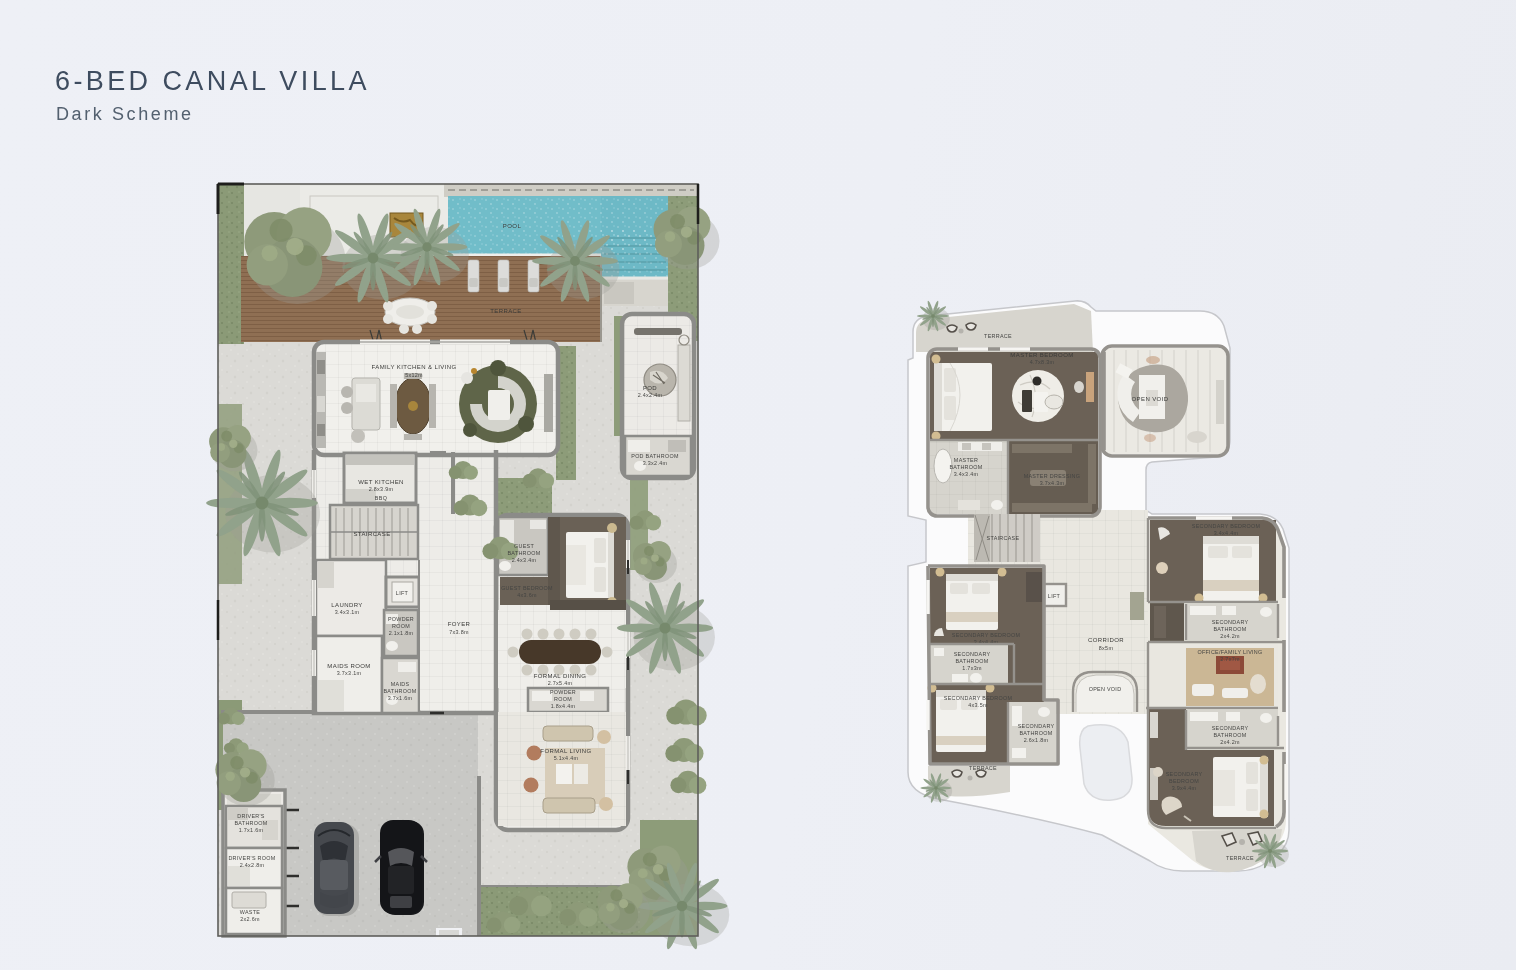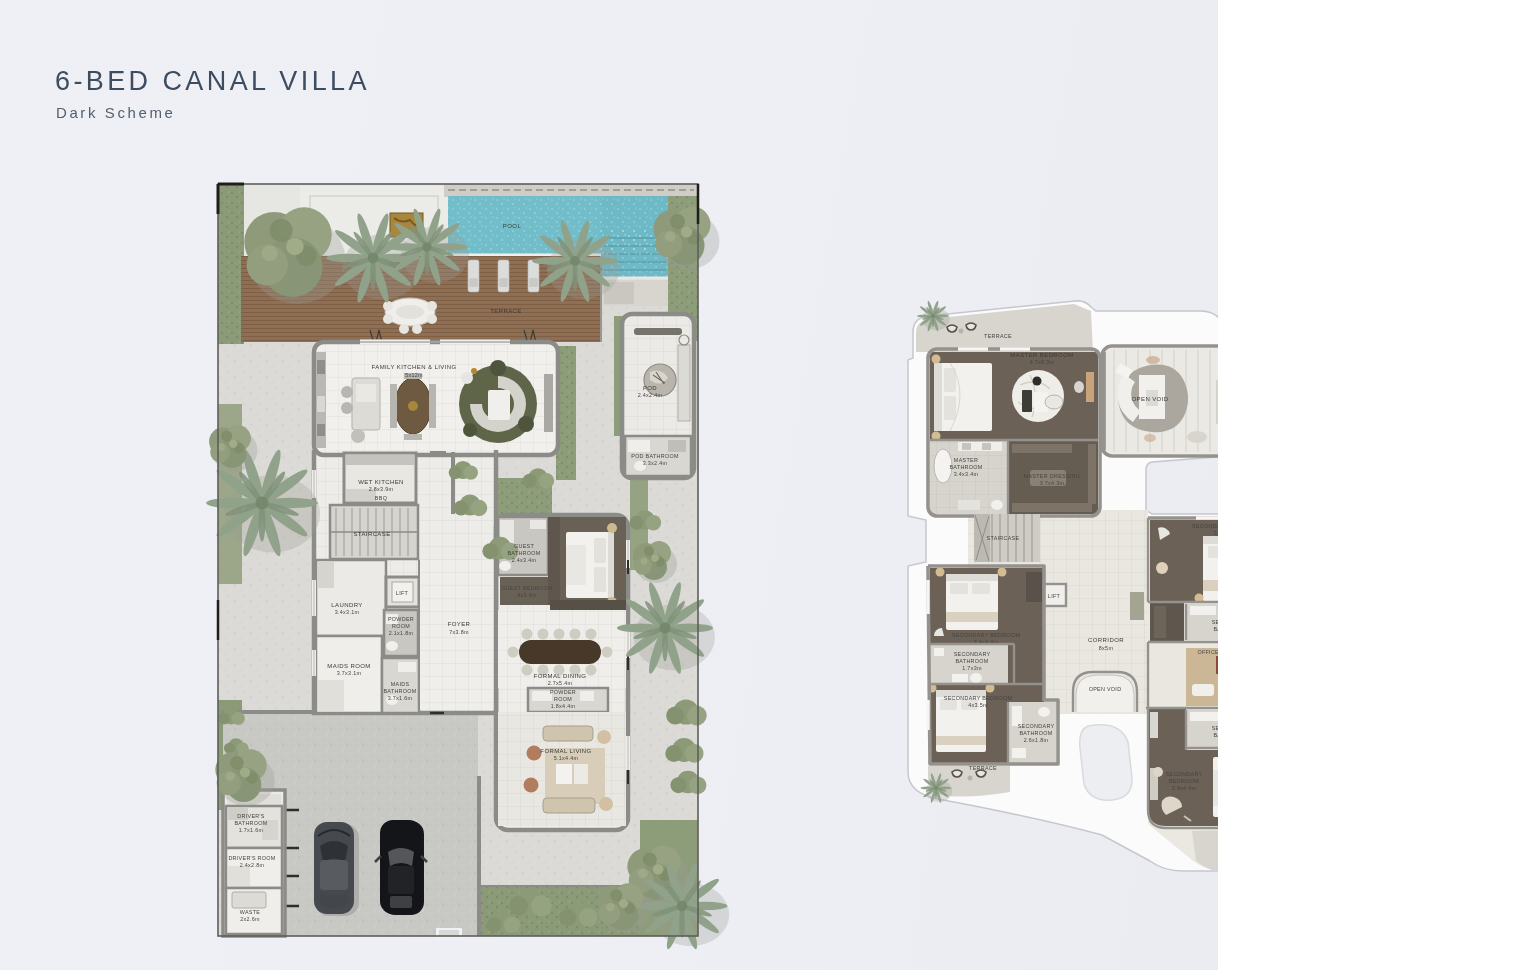--- a/index.html
+++ b/index.html
@@ -1,18 +1,18 @@
 <!DOCTYPE html>
 <html><head>
 <meta charset="utf-8">
 <style>
 html,body{margin:0;padding:0}
-.page{position:relative;width:1218px;height:970px;background:linear-gradient(100deg,#eef0f6 0%,#edeff5 55%,#eaecf2 100%);overflow:hidden;font-family:"Liberation Sans",sans-serif}
+.page{position:relative;width:1516px;height:970px;background:linear-gradient(100deg,#eef0f6 0%,#edeff5 55%,#eaecf2 100%);overflow:hidden;font-family:"Liberation Sans",sans-serif}
 .title{position:absolute;left:55px;top:66px;font-size:27px;letter-spacing:3.4px;color:#3e4c5f;font-weight:400}
-.subtitle{position:absolute;left:56px;top:104px;font-size:15px;letter-spacing:2.6px;color:#53606f;font-weight:400}
+.subtitle{position:absolute;left:56px;top:104px;font-size:18px;letter-spacing:2.6px;color:#53606f;font-weight:400}
 svg{position:absolute;left:0;top:0}
 text{font-family:"Liberation Sans",sans-serif;fill:#3d3d3b}
 .rl{font-size:6px;letter-spacing:.4px;text-anchor:middle;fill:#3a3a38}
 .rs{font-size:5.4px;letter-spacing:.3px;text-anchor:middle;fill:#454543}
 </style>
 </head>
 <body>
 <div class="page">
 
 <div class="title">6-BED CANAL VILLA</div>

